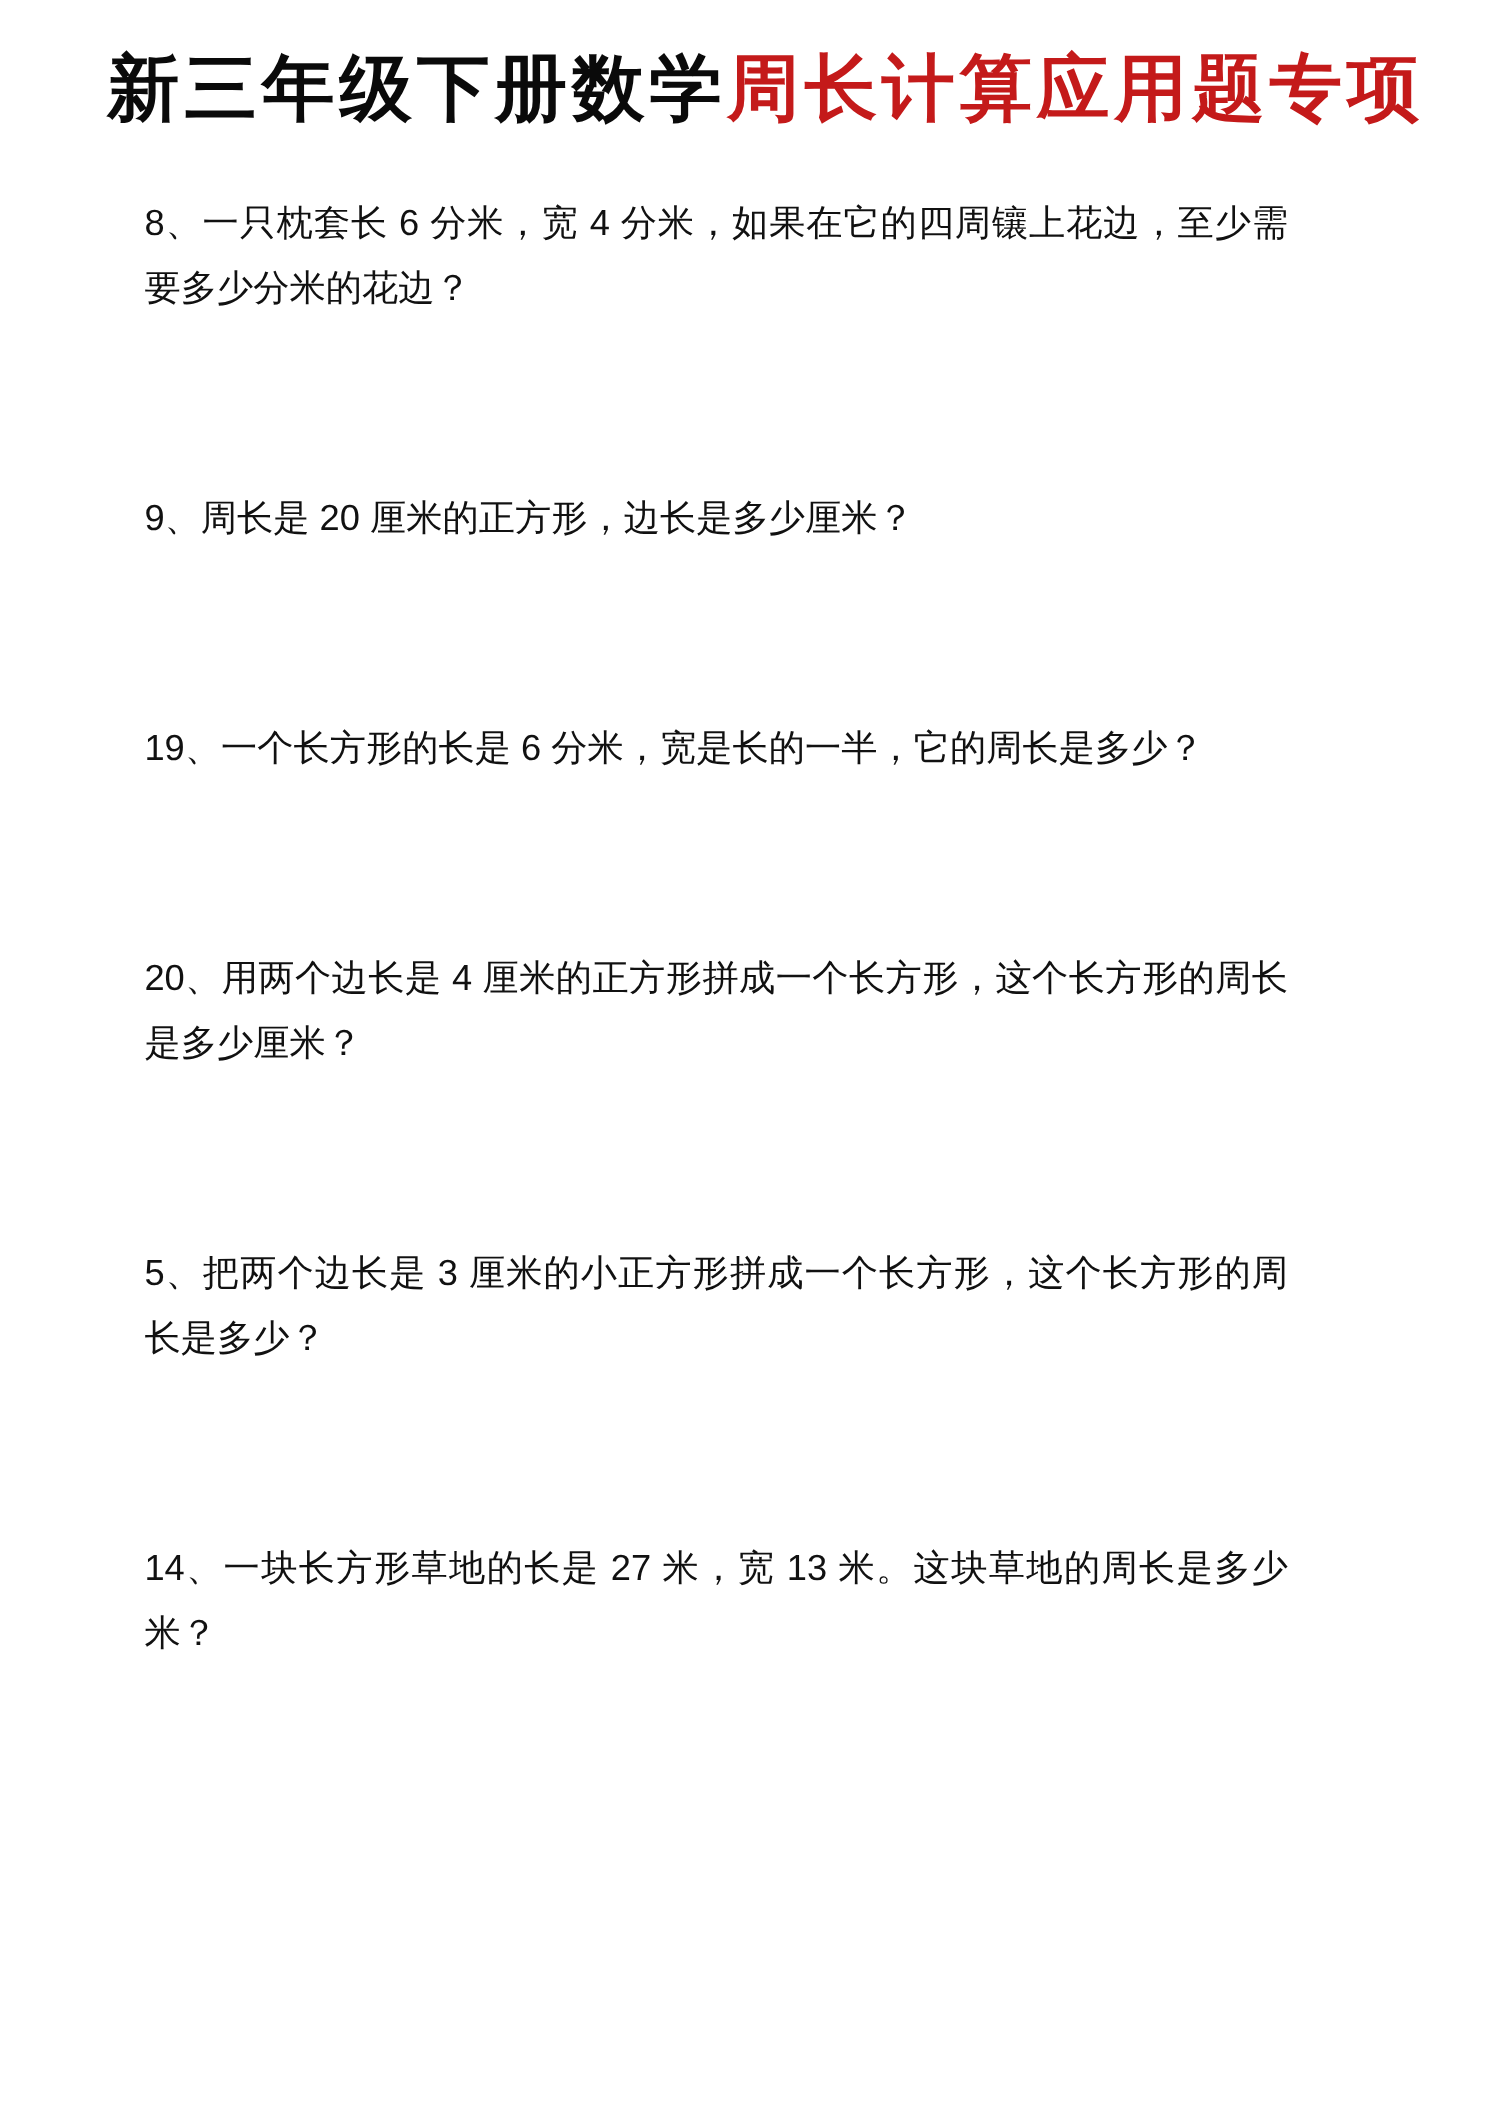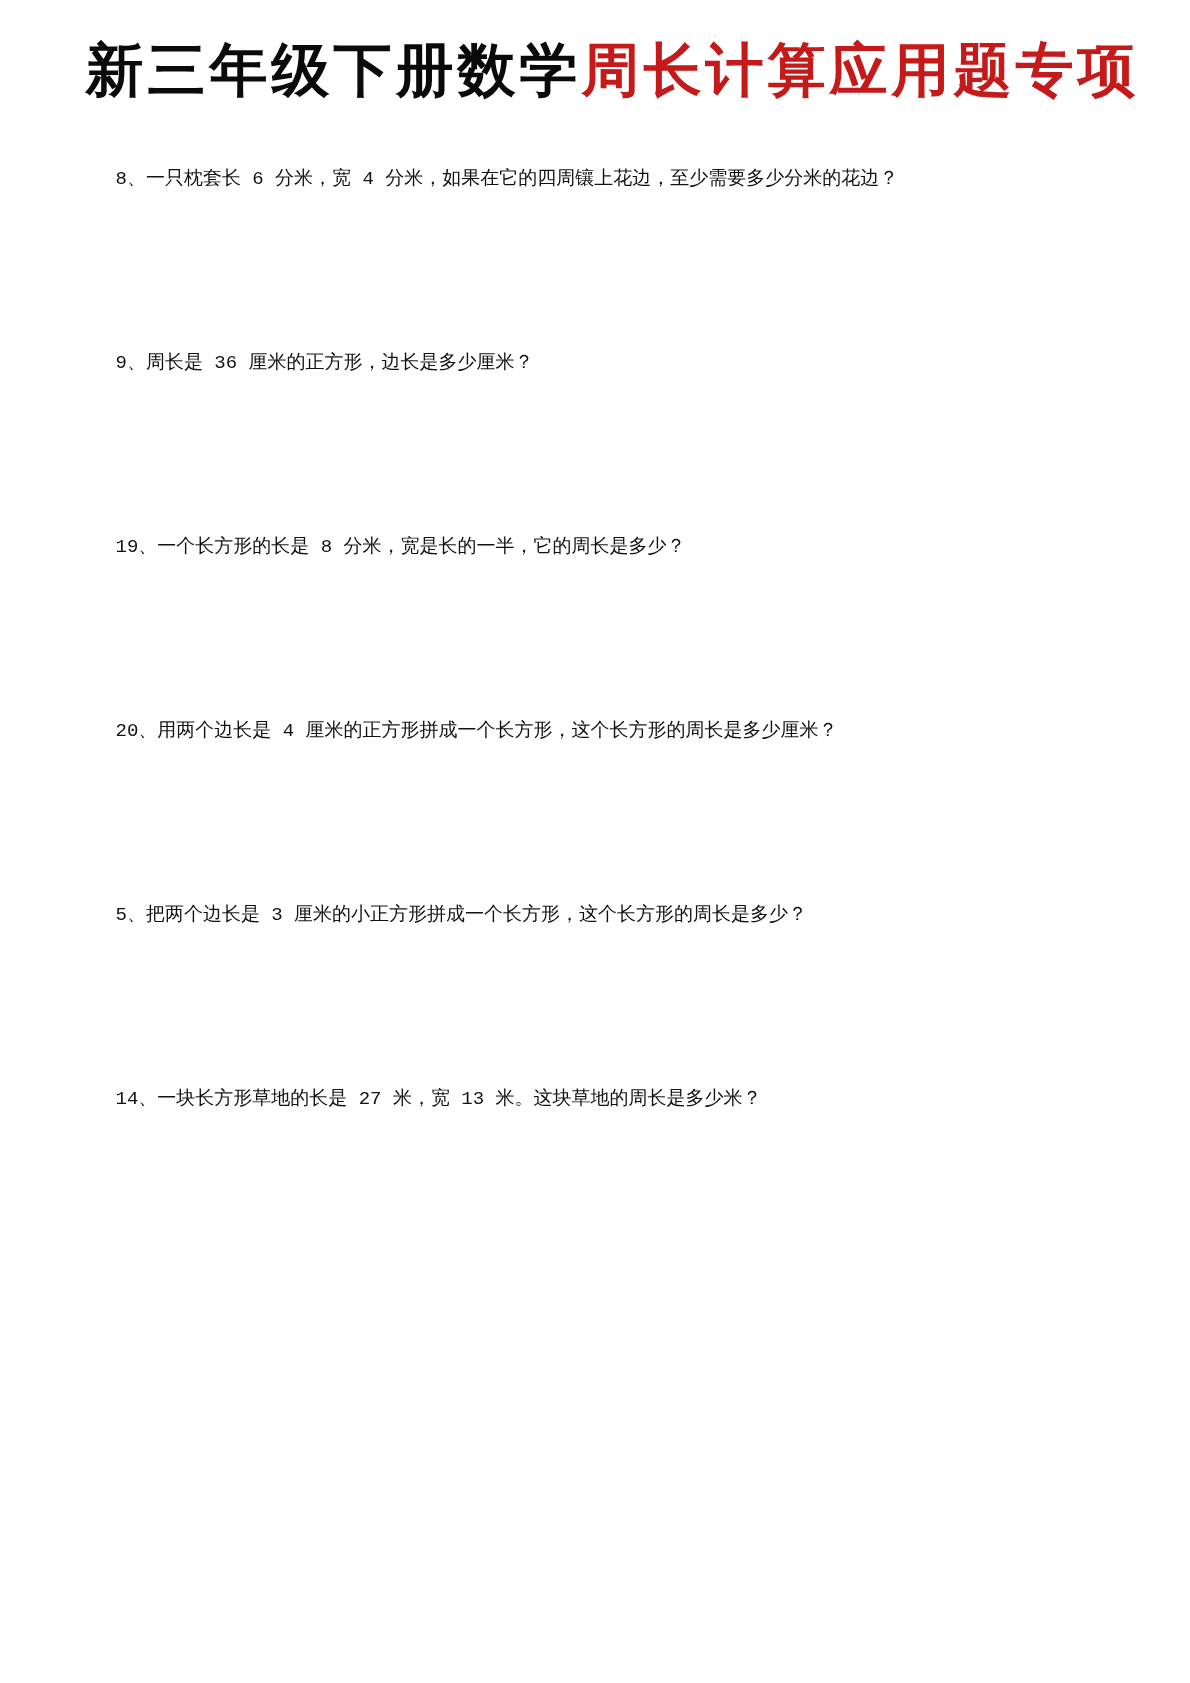--- a/index.html
+++ b/index.html
@@ -28,41 +28,41 @@
   }
   .title-black { color: #0a0a0a; }
   .title-red   { color: #c41a1a; }
   .problems {
     margin-top: 48px;
     margin-left: 30px;
     width: 915px;
   }
   .problem {
     margin: 0 0 132px 0;
-    font-family: Liberation Mono, monospace;
-    font-size: 19px;
+    font-family: Liberation Sans, sans-serif;
+    font-size: 29px;
     line-height: 52px;
     color: #111111;
     text-align: justify;
   }
   .problem:last-child { margin-bottom: 0; }
   .problem-number { white-space: nowrap; }
 </style>
 </head>
 <body>
 
 <div class="page">
   <h1 class="title"><span class="title-black" style="color: rgb(10, 10, 10);">新三年级下册数学</span><span class="title-red" style="color: rgb(196, 26, 26);">周长计算应用题专项</span></h1>
   <div class="problems">
   <p class="problem"><span class="problem-number">8、</span><span class="problem-text">一只枕套长 6 分米，宽 4 分米，如果在它的四周镶上花边，至少需要多少分米的花边？</span></p>
 
-  <p class="problem"><span class="problem-number">9、</span><span class="problem-text">周长是 36 厘米的正方形，边长是多少厘米？</span></p>
+  <p class="problem"><span class="problem-number">9、</span><span class="problem-text">周长是 20 厘米的正方形，边长是多少厘米？</span></p>
 
 
-  <p class="problem"><span class="problem-number">19、</span><span class="problem-text">一个长方形的长是 8 分米，宽是长的一半，它的周长是多少？</span></p>
+  <p class="problem"><span class="problem-number">19、</span><span class="problem-text">一个长方形的长是 6 分米，宽是长的一半，它的周长是多少？</span></p>
 
   <p class="problem"><span class="problem-number">20、</span><span class="problem-text">用两个边长是 4 厘米的正方形拼成一个长方形，这个长方形的周长是多少厘米？</span></p>
 
   <p class="problem"><span class="problem-number">5、</span><span class="problem-text">把两个边长是 3 厘米的小正方形拼成一个长方形，这个长方形的周长是多少？</span></p>
 
   <p class="problem"><span class="problem-number">14、</span><span class="problem-text">一块长方形草地的长是 27 米，宽 13 米。这块草地的周长是多少米？</span></p>
 </div>
 </div>
 
 </body></html>

